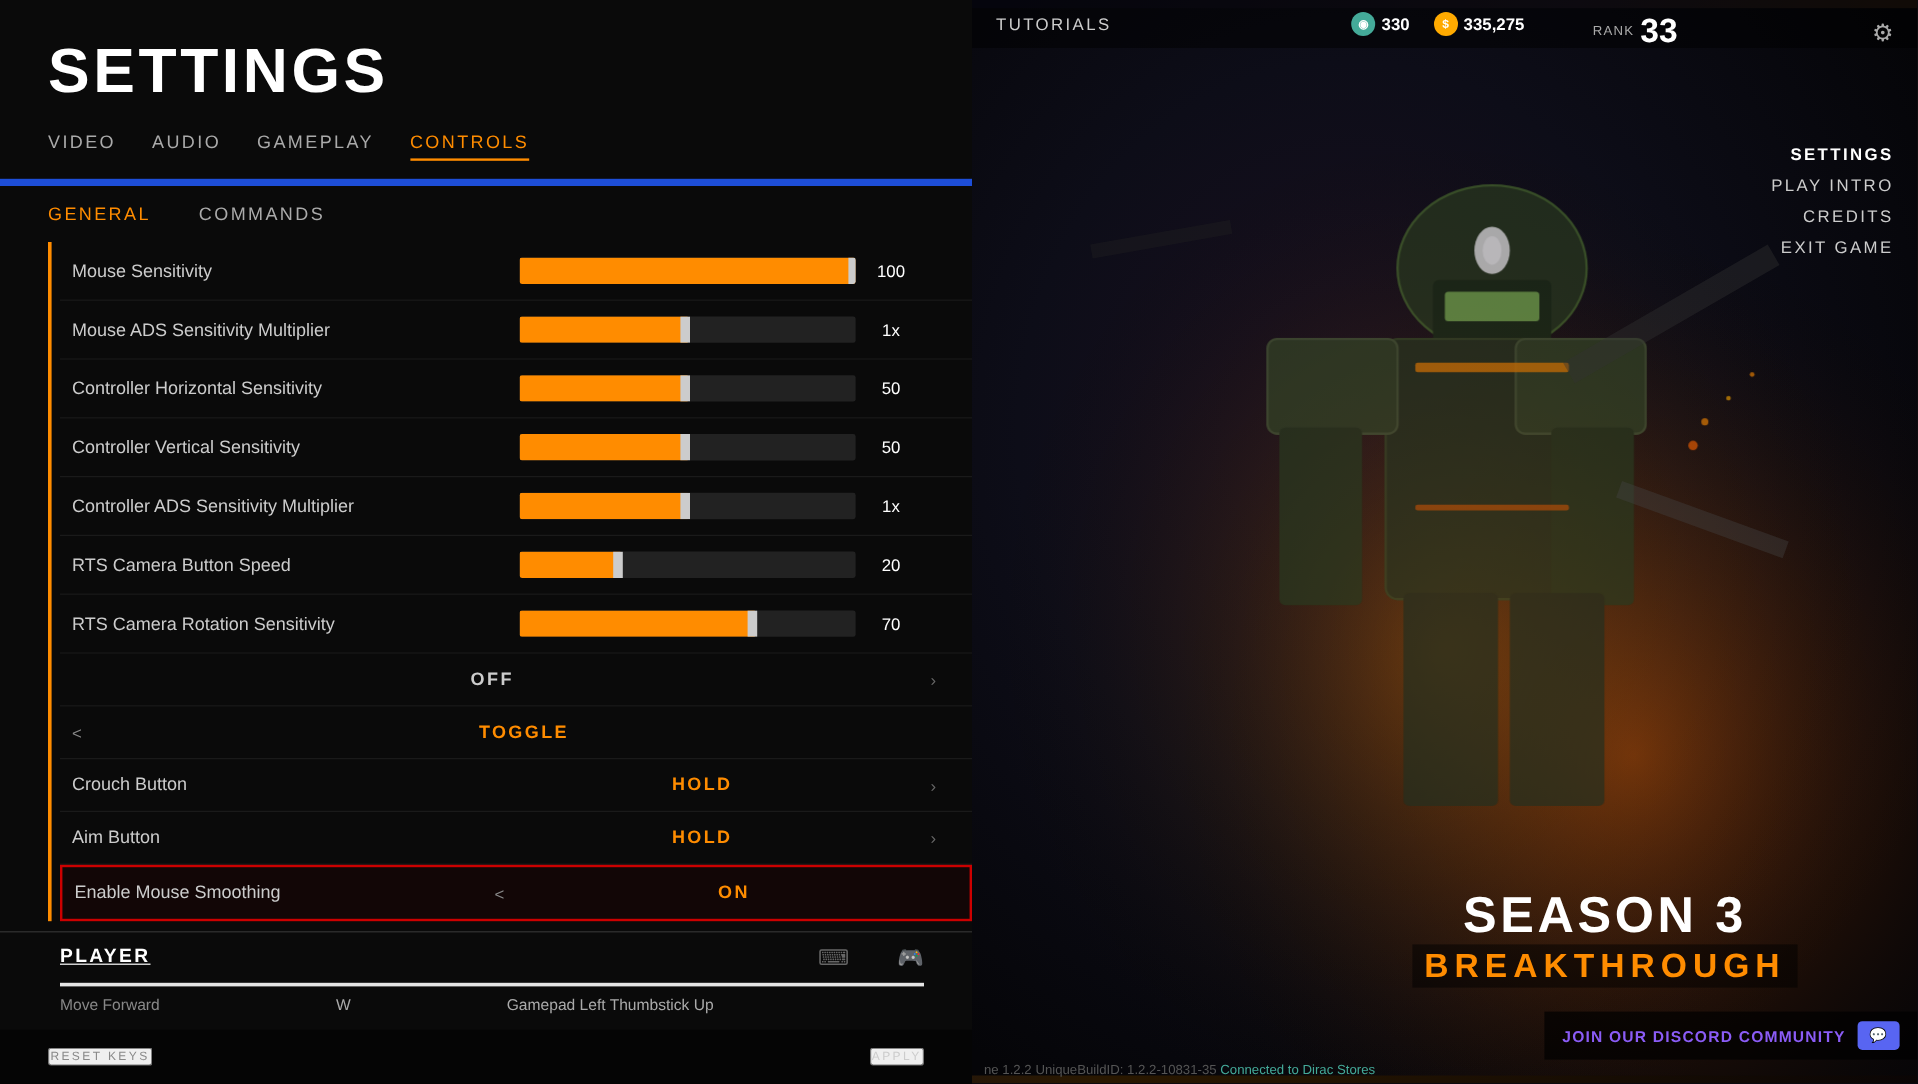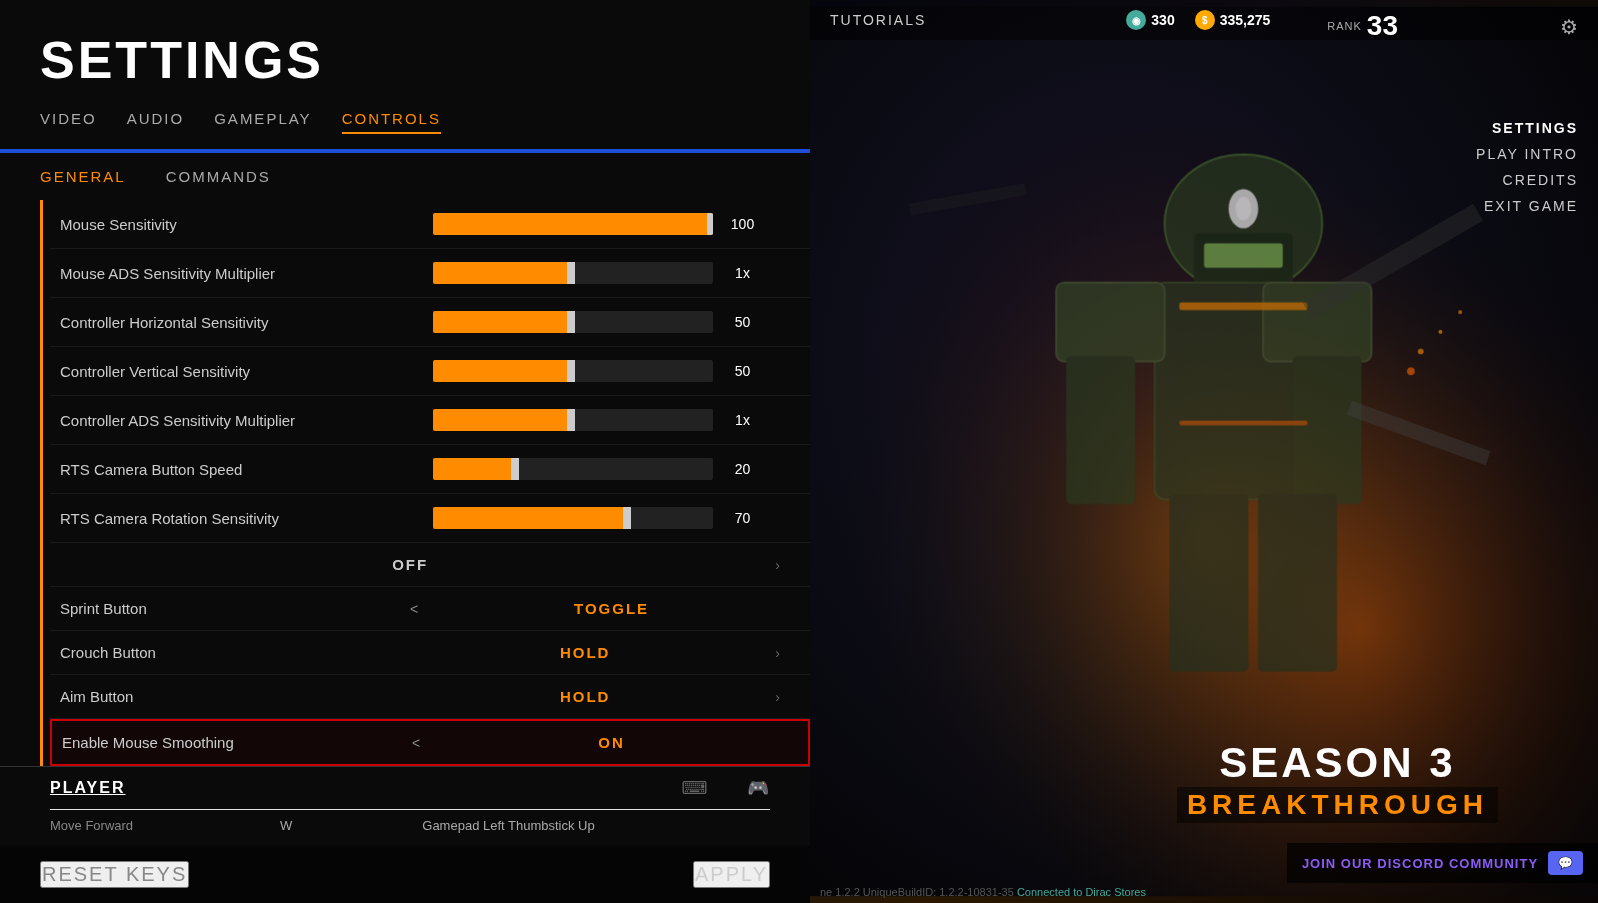--- a/index.html
+++ b/index.html
@@ -29,21 +29,21 @@
       font-weight: 700;
       letter-spacing: 3px;
       padding: 30px 40px 20px 40px;
       text-transform: uppercase;
     }
 
     .main-tabs {
       display: flex;
       gap: 30px;
       padding: 0 40px 15px 40px;
-      border-bottom: 4px solid #1d4ed8;
+      border-bottom: 6px solid #1d4ed8;
     }
 
     .main-tab {
       color: #aaa;
       font-size: 15px;
       letter-spacing: 2px;
       text-transform: uppercase;
       cursor: pointer;
       padding-bottom: 5px;
     }
@@ -186,21 +186,21 @@
 
     .footer-buttons {
       display: flex;
       justify-content: space-between;
       padding: 15px 40px;
       background: rgba(5,5,5,0.98);
     }
 
     .footer-btn {
       color: #888;
-      font-size: 20px;
+      font-size: 10px;
       letter-spacing: 2px;
       text-transform: uppercase;
       cursor: pointer;
     }
 
     .footer-btn.apply {
       color: #ccc;
     }
 
     
@@ -415,21 +415,21 @@
       color: #666;
       font-size: 18px;
     }
 
     .player-move-row {
       display: flex;
       align-items: center;
       padding: 8px 0;
       color: #888;
       font-size: 13px;
-      border-top: 1px solid #e5e5e5;
+      border-top: 3px solid #e5e5e5;
     }
 
     .player-move-label {
       width: 200px;
     }
 
     .player-move-key {
       color: #aaa;
       margin-left: 30px;
     }
@@ -546,21 +546,20 @@
             </div>
           </div>
         </div>
         <div class="setting-row">
           <div class="setting-control">
             <span class="toggle-value off">OFF</span>
             <span class="chevron">›</span>
           </div>
         </div>
         <div class="setting-row">
-          <span class="setting-label">Sprint Button</span>
           <div class="setting-control">
             <span class="chevron chevron-left">&lt;</span>
             <span class="toggle-value">TOGGLE</span>
           </div>
         </div>
         <div class="setting-row">
           <span class="setting-label">Crouch Button</span>
           <div class="setting-control">
             <span class="toggle-value">HOLD</span>
             <span class="chevron">›</span>

